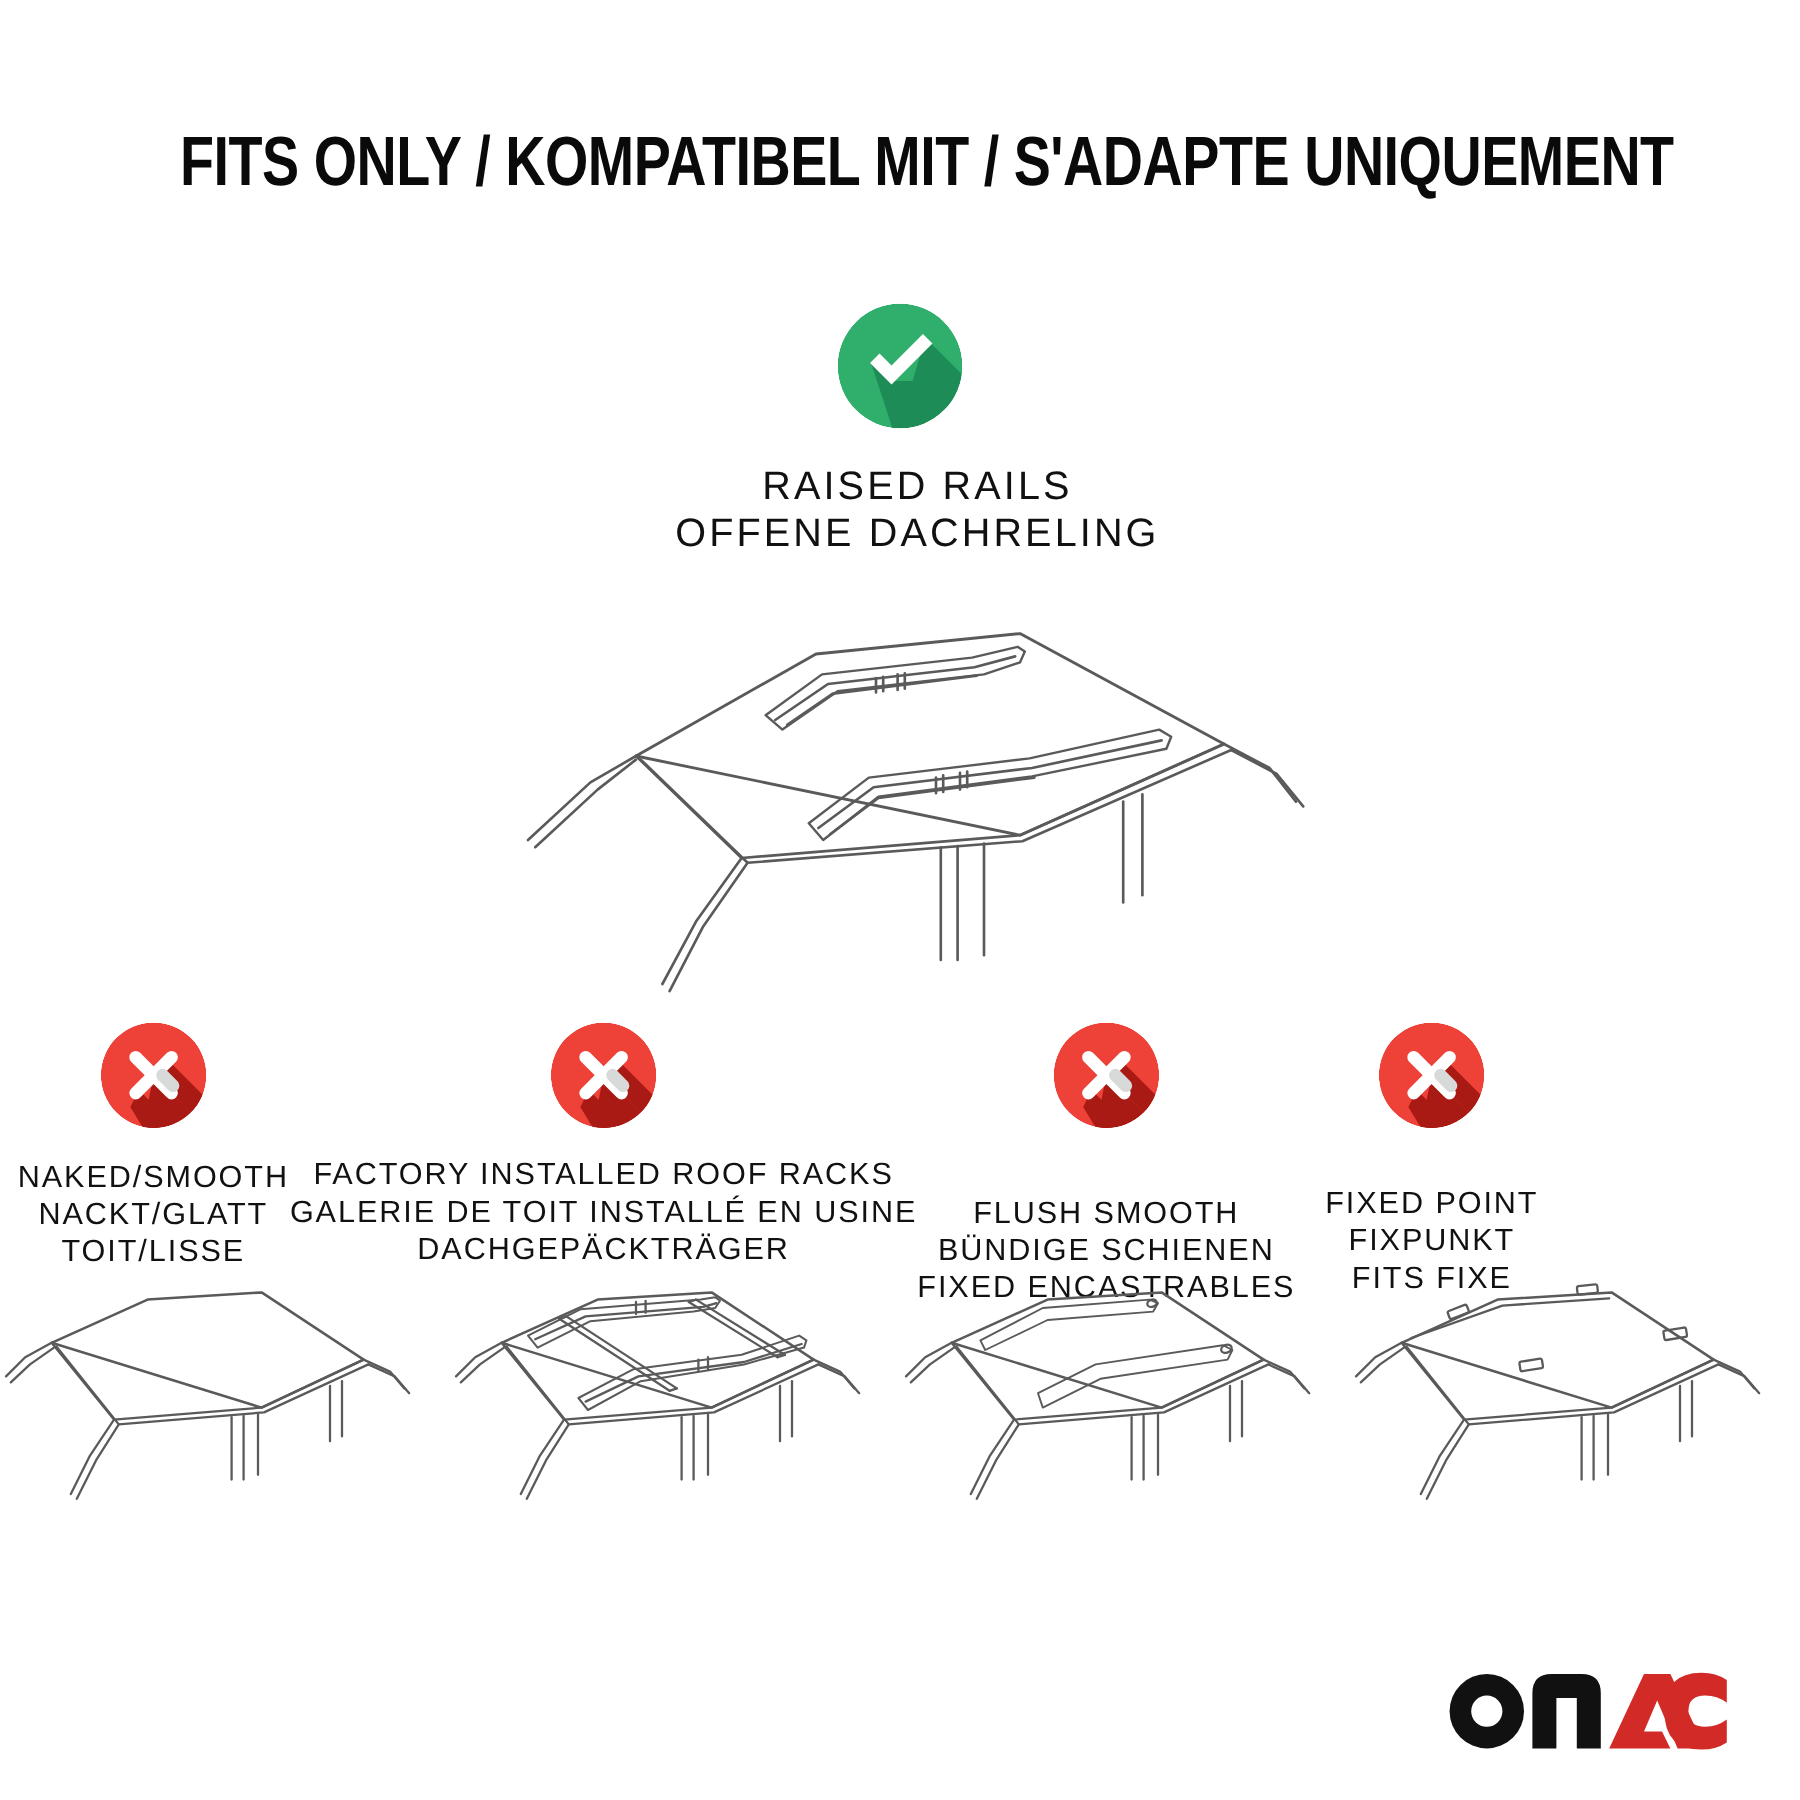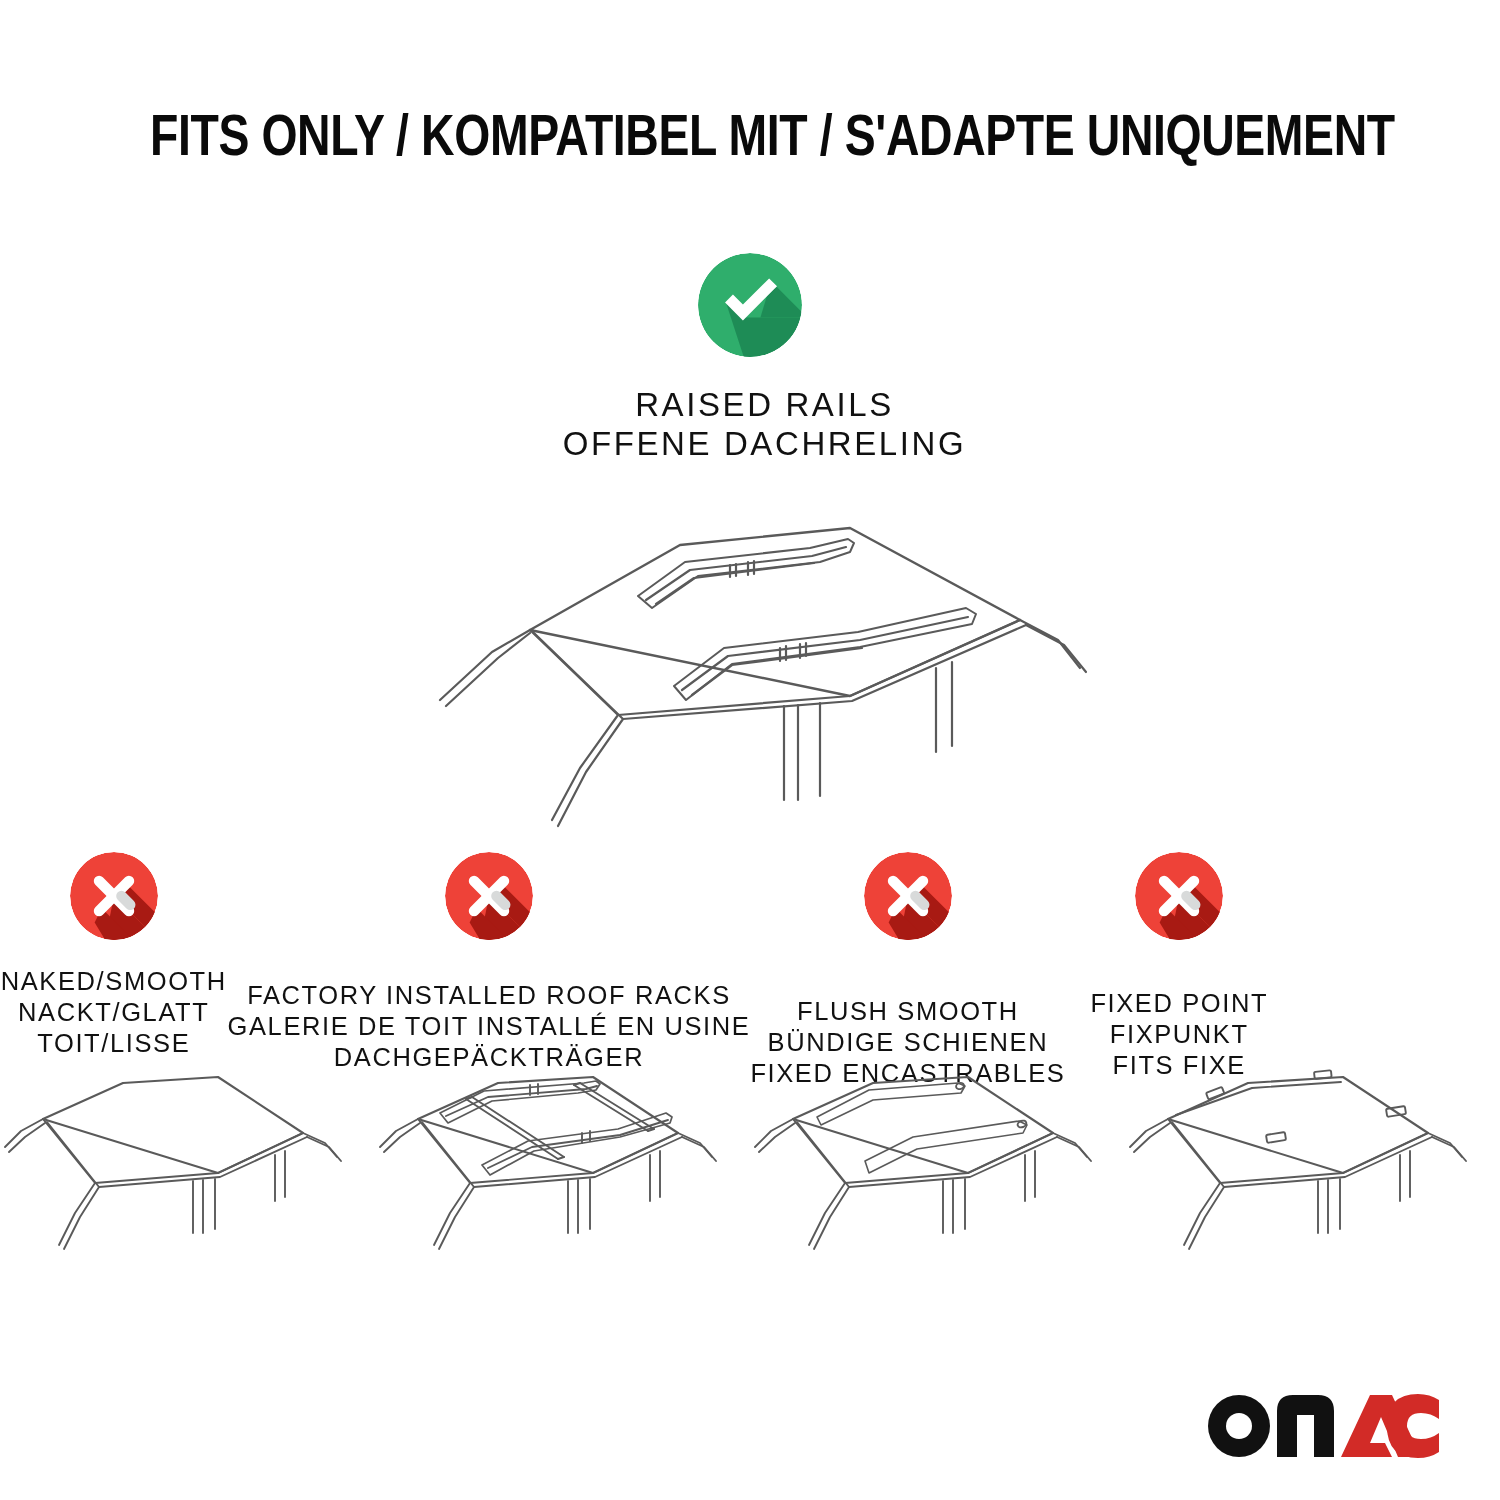--- a/index.html
+++ b/index.html
@@ -72,21 +72,21 @@
     left: 380px;
     width: 740px;
     height: 330px;
   }
   .ok-art svg { display: block; width: 100%; height: 100%; }
 
   
   .grid {
     position: absolute;
     top: 852px;
-    left: 0;
+    left: 14px;
     width: 1293px;
     display: flex;
     align-items: flex-start;
   }
   .col {
     flex: 1 1 0;
     display: flex;
     flex-direction: column;
     align-items: center;
   }
@@ -100,21 +100,21 @@
     line-height: 31px;
     font-weight: 300;
     letter-spacing: 1.6px;
     color: #111111;
     text-align: center;
   }
   .no-caption div { white-space: nowrap; }
 
   
   .col-1 .no-caption { margin-top: 26px; }
-  .col-2 .no-caption { margin-top: 40px; }
+  .col-2 .no-caption { margin-top: 24px; }
   .col-3 .no-caption { margin-top: 56px; }
   .col-4 .no-caption { margin-top: 48px; }
 
   
   .art-row {
     position: absolute;
     top: 1055px;
     left: 0;
     width: 1500px;
     display: flex;

